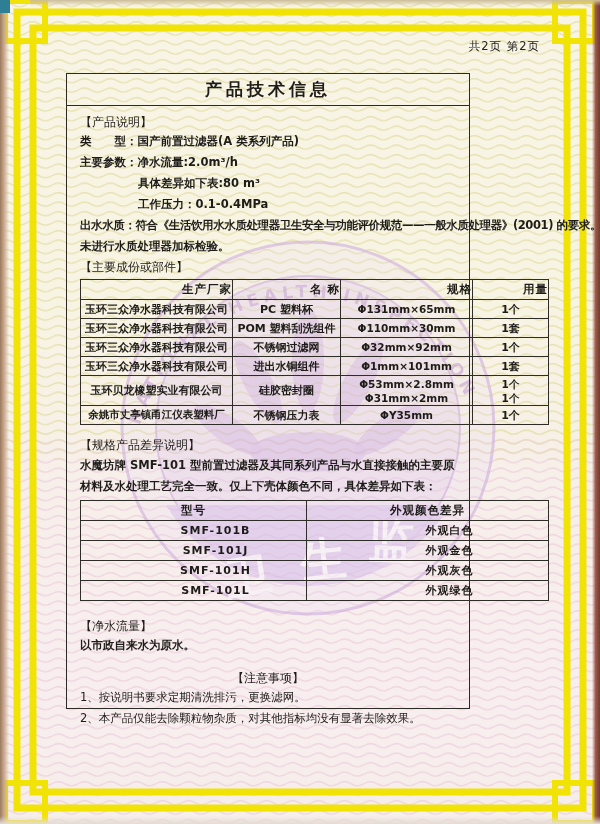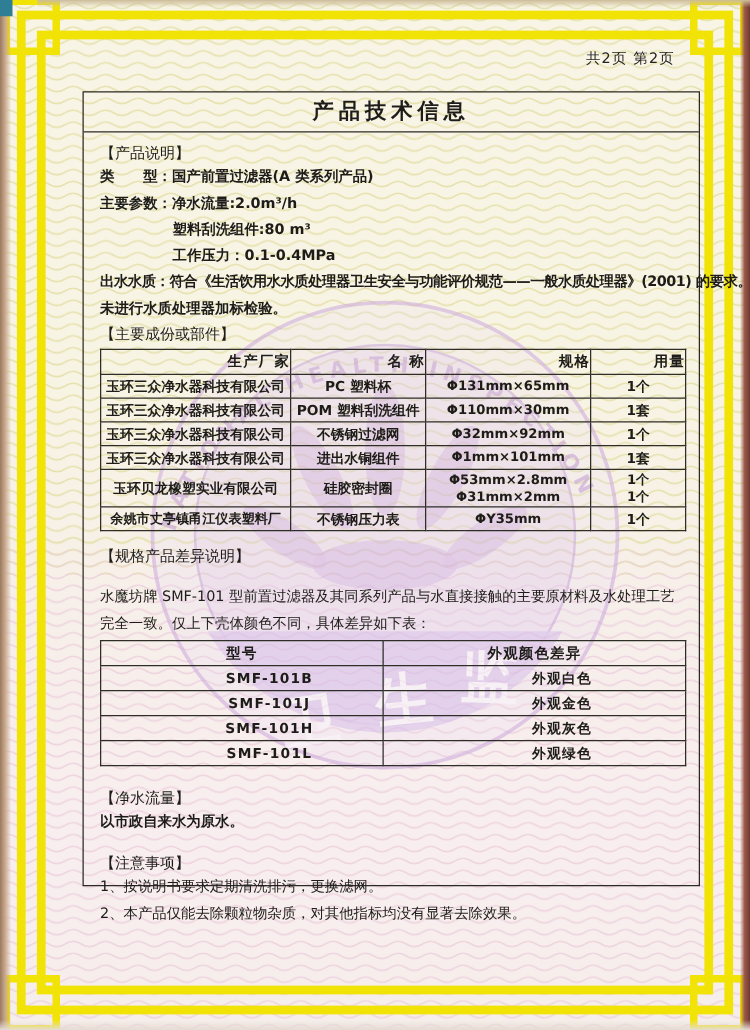--- a/index.html
+++ b/index.html
@@ -18,21 +18,21 @@
     background:linear-gradient(90deg,#9a7a5e 0%,#c9a88e 45%,rgba(216,192,176,0) 100%);}
   .edge-right{position:absolute;right:0;top:0;width:8px;height:824px;
     background:linear-gradient(270deg,#6e3a30 0%,#9c5a4a 55%,rgba(170,110,95,0) 100%);}
   .edge-top{position:absolute;left:30px;top:0;width:570px;height:6px;
     background:linear-gradient(180deg,#cdbd98 0%,rgba(210,196,158,0) 100%);}
   .edge-bottom{position:absolute;left:0;bottom:0;width:600px;height:8px;
     background:linear-gradient(0deg,#e5dcd4 0%,rgba(240,232,226,0) 100%);}
   .scan-corner-mark{position:absolute;left:0;top:0;width:10px;height:13px;background:#2e7f95;}
   
   .doc-box{
-    position:absolute;left:66px;top:73px;width:494px;height:636px;
+    position:absolute;left:66px;top:73px;width:404px;height:636px;
     border:1.6px solid #2b2a25;box-sizing:border-box;
     color:#1d1c18;
   }
   .doc-title{
     height:31px;line-height:30px;border-bottom:1.6px solid #2b2a25;
     text-align:center;font-size:17px;font-weight:bold;letter-spacing:4px;
   }
   .doc-body{padding:6px 13px 0 13px;}
   .sec-heading{font-size:12px;font-weight:normal;line-height:17px;margin-top:2px;}
   .line{font-size:11.5px;font-weight:bold;line-height:21px;white-space:nowrap;}
@@ -44,21 +44,21 @@
   .comp-table{width:468px;}
   .comp-table th{height:19px;font-size:11.5px;letter-spacing:1px;text-align:right;}
   .comp-table td{height:18px;}
   .comp-table td.mfr{font-size:11px;}
   .dual td{height:29px;}
   .dual .twoline div{line-height:14px;font-size:10.5px;}
   .spec{font-size:10.5px;letter-spacing:0;}
   .diff-table{width:468px;}
   .diff-table th{height:19px;font-size:11.5px;letter-spacing:1px;}
   .diff-table td{height:19px;font-size:11px;letter-spacing:1px;padding-left:44px;}
-  .para{font-size:11.5px;font-weight:normal;line-height:21px;margin-top:13px;}
+  .para{font-size:11.5px;font-weight:bold;line-height:21px;margin-top:1px;}
   .note-line{font-size:11.5px;font-weight:normal;line-height:20.5px;white-space:nowrap;}
   .gap-lg{margin-top:17px;}
   .gap-md{margin-top:12px;}
   
   .pagination{
     position:absolute;top:39px;right:60px;font-size:11.5px;font-weight:normal;
     color:#222;letter-spacing:1px;
   }
 </style>
 </head>
@@ -133,21 +133,21 @@
 <div class="pagination">共2页  第2页</div>
 
 <div class="doc-box">
   <div class="doc-title">产品技术信息</div>
 
   <div class="doc-body">
 
     <div class="sec-heading">【产品说明】</div>
     <div class="line">类　　型：国产前置过滤器(A 类系列产品)</div>
     <div class="line">主要参数：净水流量:2.0m³/h</div>
-    <div class="line indent">塑料刮洗组件:80 m³</div>
+    <div class="line indent">具体差异如下表:80 m³</div>
     <div class="line indent">工作压力：0.1-0.4MPa</div>
     <div class="line" style="letter-spacing:-0.4px;">出水水质：符合《生活饮用水水质处理器卫生安全与功能评价规范——一般水质处理器》(2001) 的要求。</div>
     <div class="line">未进行水质处理器加标检验。</div>
 
     <div class="sec-heading">【主要成份或部件】</div>
     <table class="comp-table">
       <colgroup>
           <col style="width:152px">
           <col style="width:108px">
           <col style="width:132px">
@@ -232,17 +232,17 @@
       <tr>
         <td>SMF-101L</td>
         <td>外观绿色</td>
       </tr>
     </tbody>
       </table>
 
     <div class="sec-heading gap-lg">【净水流量】</div>
     <div class="line">以市政自来水为原水。</div>
 
-    <div class="sec-heading" style="margin-top:14px;">【注意事项】</div>
+    <div class="sec-heading" style="margin-top:14px;text-align:center;">【注意事项】</div>
     <div class="note-line">1、按说明书要求定期清洗排污，更换滤网。</div>
     <div class="note-line">2、本产品仅能去除颗粒物杂质，对其他指标均没有显著去除效果。</div>
   </div>
 </div>
 
 </body></html>

